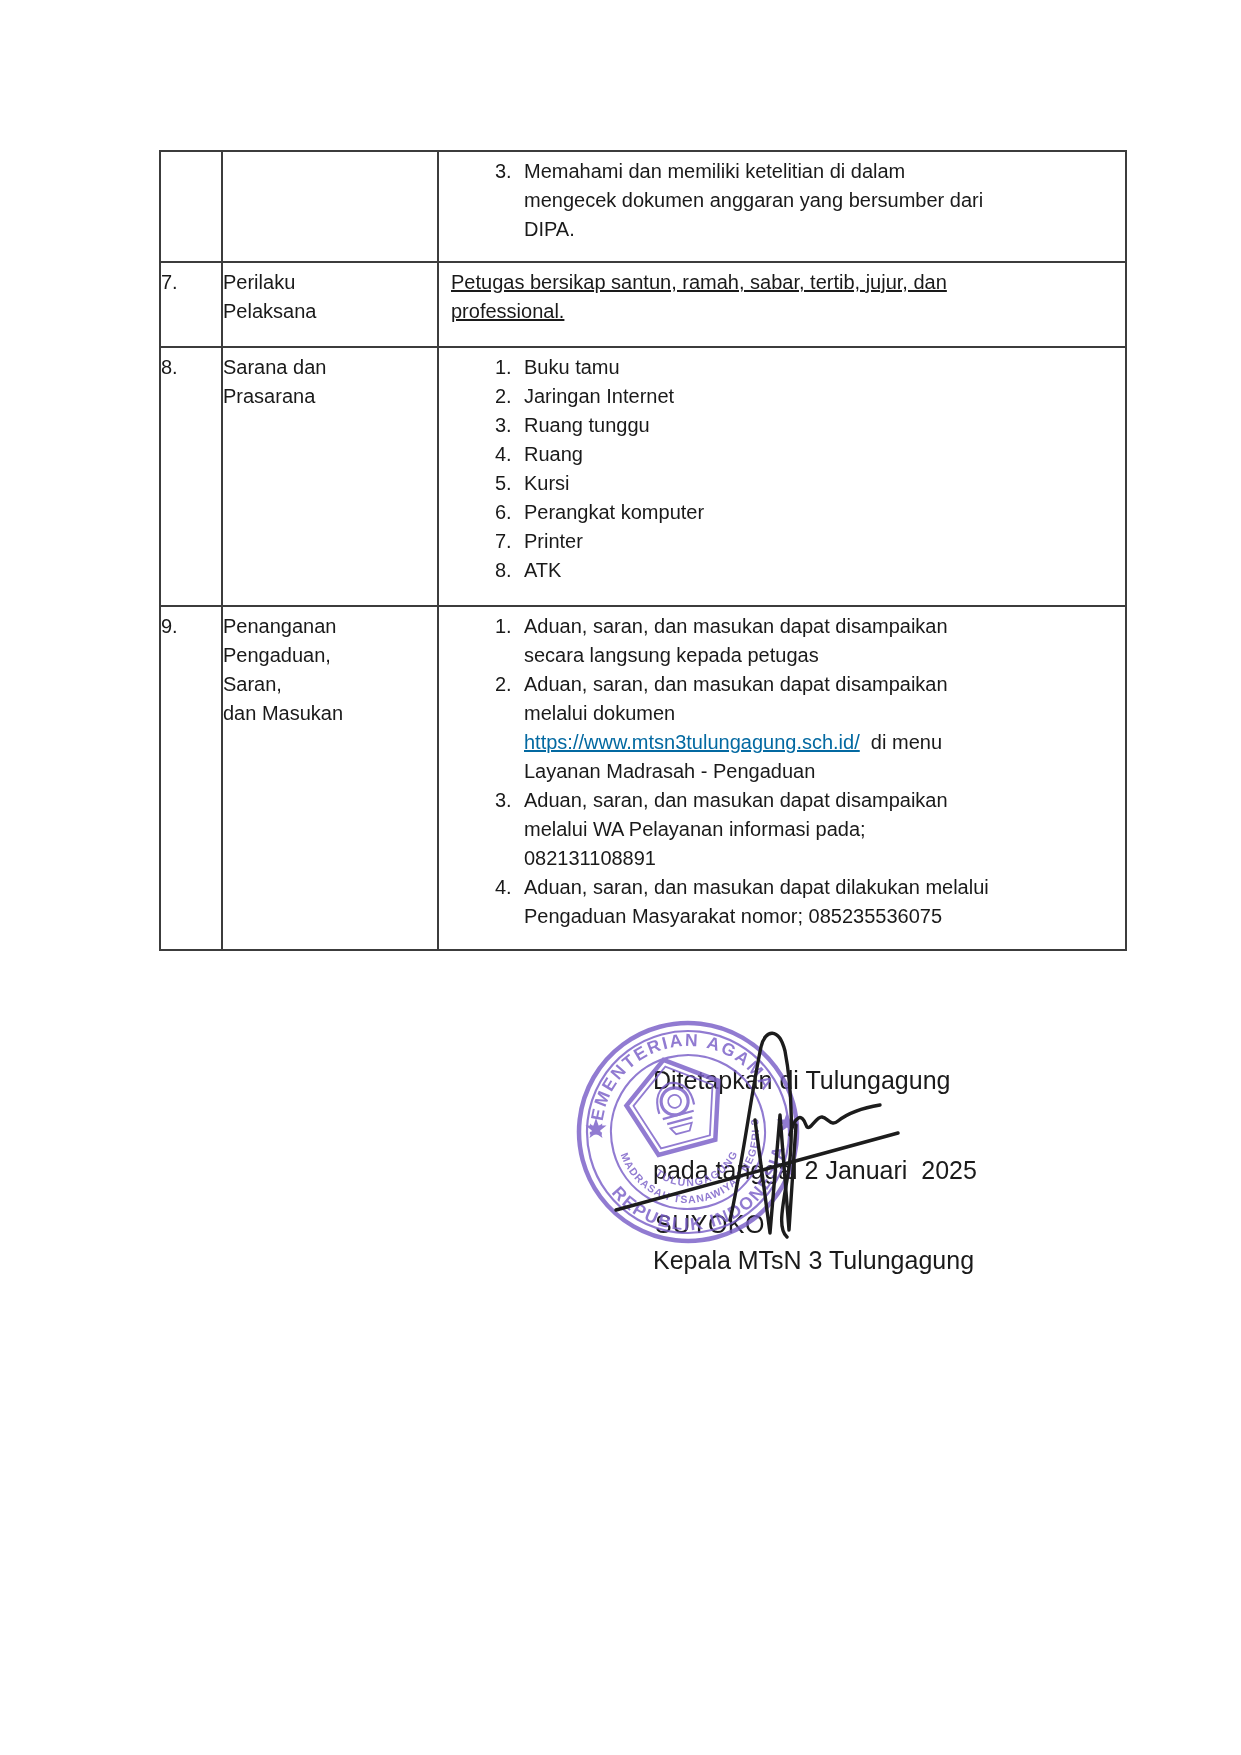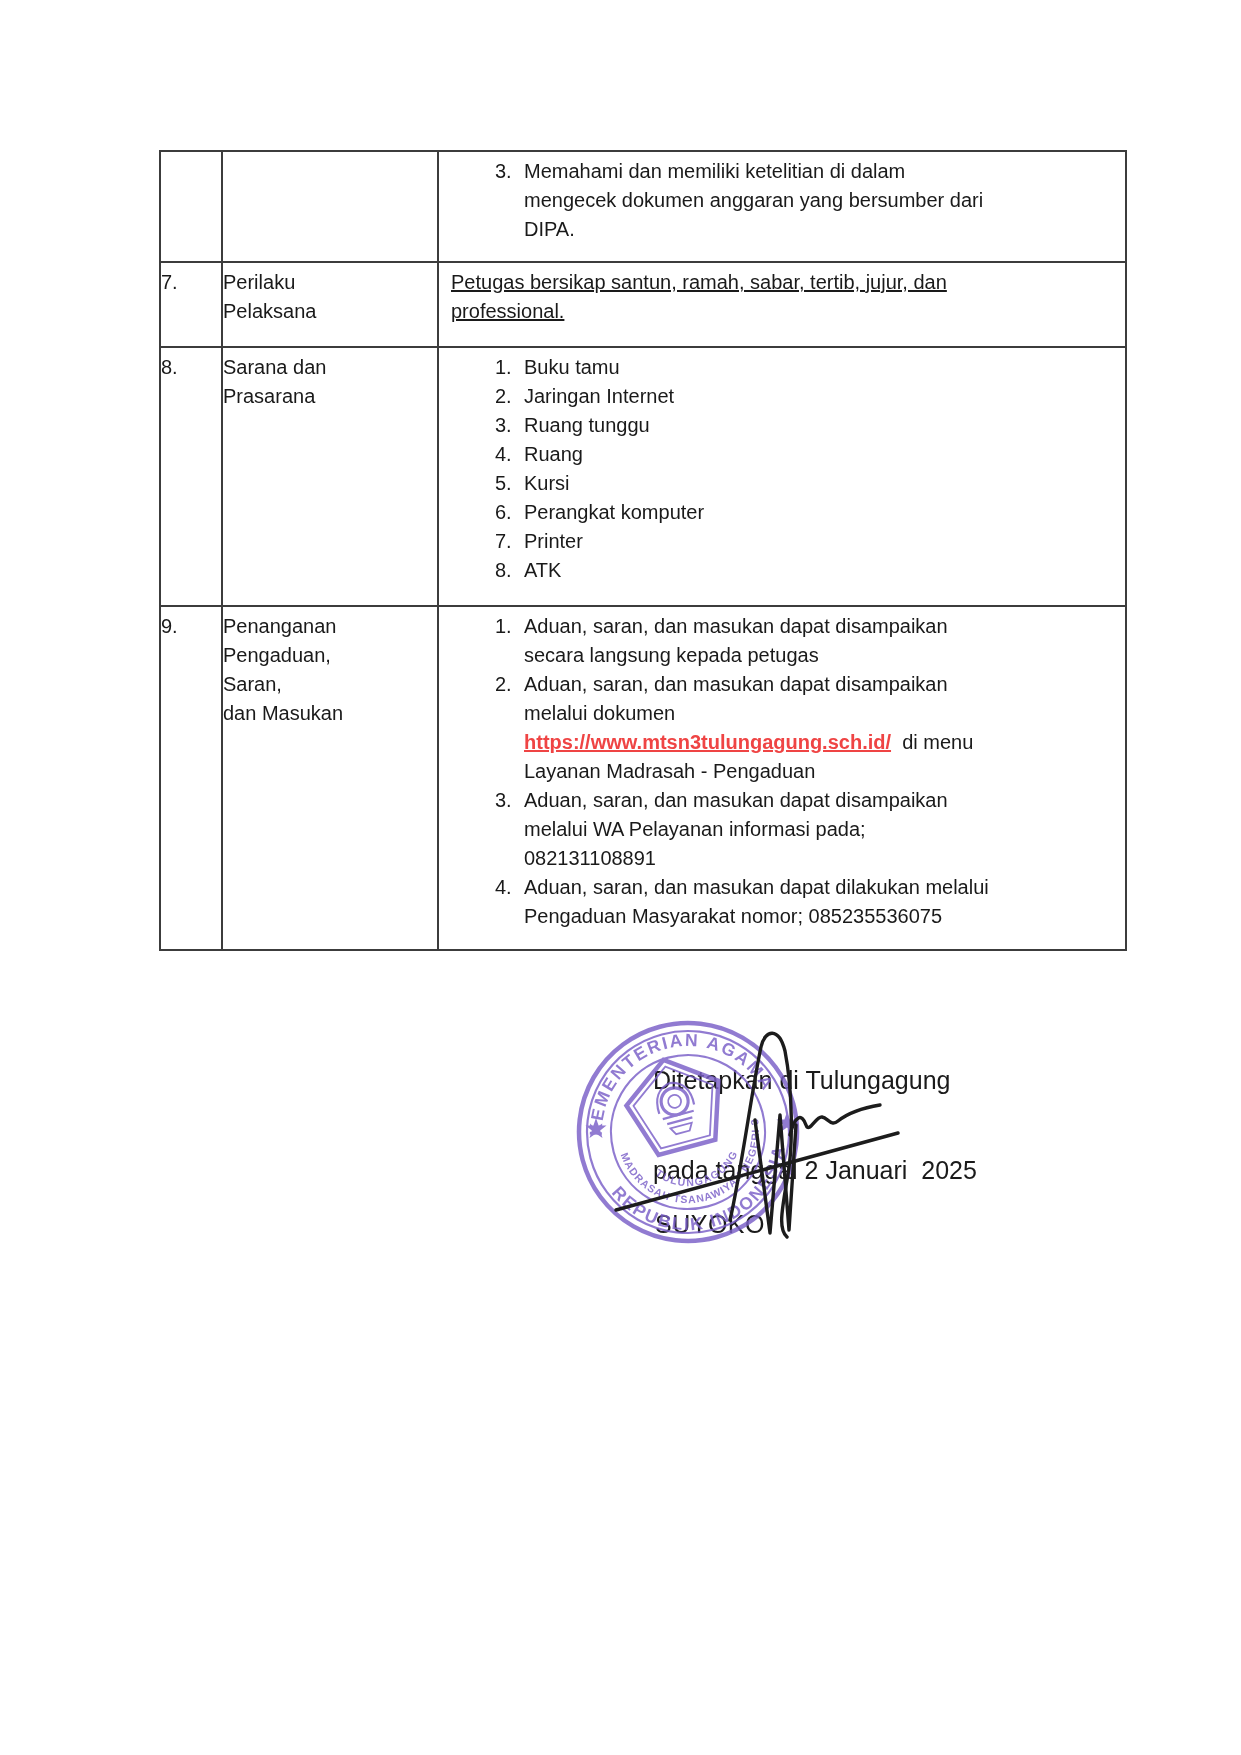--- a/index.html
+++ b/index.html
@@ -12,21 +12,21 @@
   table.doc td{border:2px solid #3c3c3c;vertical-align:top;padding:5px 8px 5px 0;}
   td.c-no{padding-left:10px;}
   td.c-label{padding-left:12px;}
   td.c-content{padding-left:0;padding-right:10px;}
   tr.gray-top td{border-top-color:#8f8f8f;}
   .plain{padding-left:12px;text-decoration:underline;}
   .li{display:flex;padding-left:56px;}
   .li .num{flex:none;width:29px;}
   .li .txt{flex:1;}
   .pre{white-space:pre-wrap;}
-  a.weblink{color:#ef4444;text-decoration:underline;cursor:pointer;font-weight:bold;}
+  a.weblink{color:#0369a1;text-decoration:underline;cursor:pointer;}
 
   
   .sig-block{position:absolute;left:653px;top:1005px;font-size:25px;line-height:30px;
              white-space:pre-wrap;z-index:1;}
   .sig-name{position:absolute;left:655px;top:1210px;font-size:25px;letter-spacing:.5px;
             text-underline-offset:4px;z-index:1;}
 
   
   .stamp-svg{position:absolute;left:563px;top:1007px;z-index:2;opacity:.82;}
   .ink-svg{position:absolute;left:590px;top:1013px;z-index:3;}
@@ -159,20 +159,21 @@
           </span>
         </div>
       </td>
     </tr>
   </tbody>
     </table>
 
   <div class="sig-block">
     <div>Ditetapkan di Tulungagung</div>
     <div>pada tanggal 2 Januari  2025</div>
+    <div>Kepala MTsN 3 Tulungagung</div>
   </div>
   <div class="sig-name">SUYOKO</div>
 
   <svg class="stamp-svg" width="250" height="250" viewBox="0 0 250 250">
     <g transform="rotate(-15 125 125)">
       <circle class="stamp-stroke" cx="125" cy="125" r="109" stroke-width="4.5"></circle>
       <circle class="stamp-stroke" cx="125" cy="125" r="101" stroke-width="2.2"></circle>
       <circle class="stamp-stroke" cx="125" cy="125" r="77" stroke-width="2.2"></circle>
 
       <defs>

